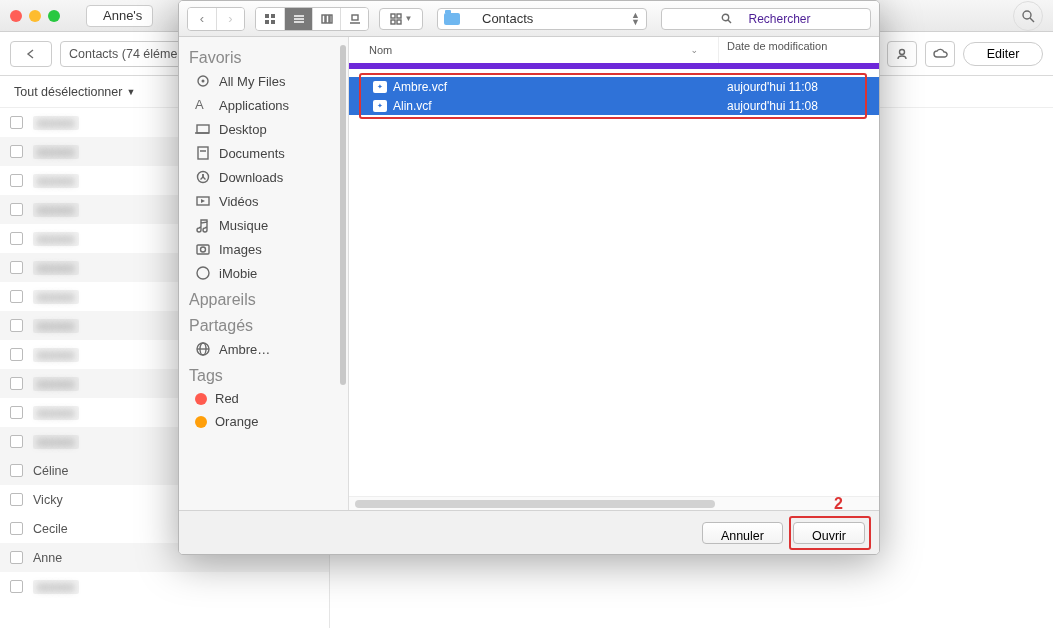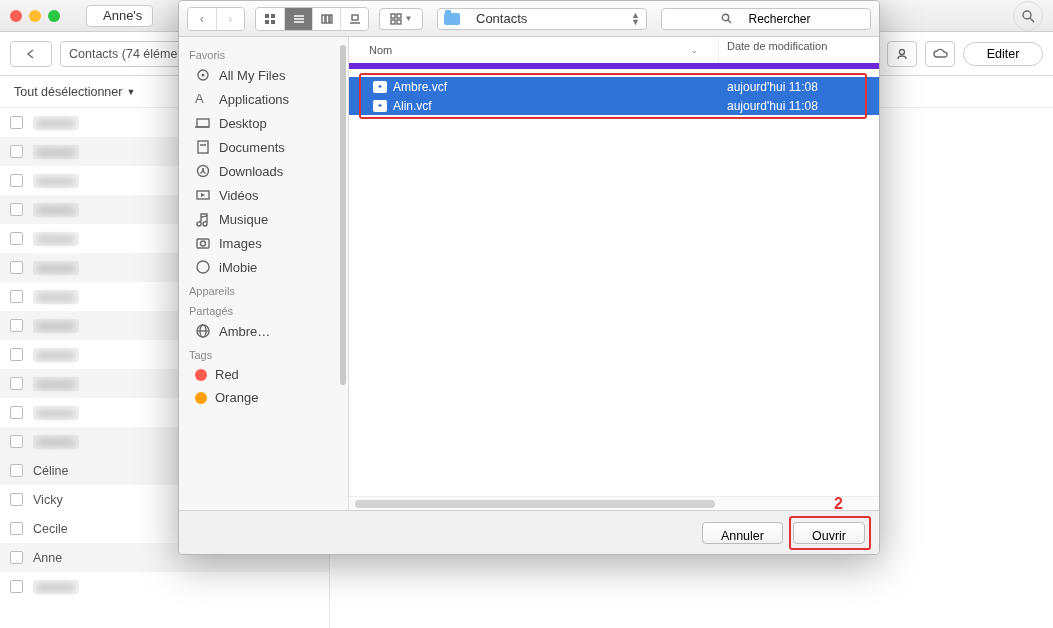--- a/index.html
+++ b/index.html
@@ -34,31 +34,31 @@
 .dlg { position:absolute; top:0; left:178px; width:702px; height:555px; background:#f4f4f4; border:1px solid #b7b7b7; border-radius:5px; box-shadow:0 8px 40px rgba(0,0,0,0.35); display:flex; flex-direction:column; overflow:hidden; }
 .dlg-toolbar { height:36px; background:linear-gradient(#fdfdfd,#ececec); border-bottom:1px solid #cfcfcf; display:flex; align-items:center; padding:0 8px; gap:6px; }
 .nav-group { display:flex; border:1px solid #c6c6c6; border-radius:4px; overflow:hidden; }
 .nav-group button { width:28px; height:22px; border:none; background:#fff; color:#888; font-size:13px; }
 .nav-group button + button { border-left:1px solid #ddd; }
 .view-group { display:flex; border:1px solid #c6c6c6; border-radius:4px; overflow:hidden; margin-left:4px; }
 .view-group button { width:28px; height:22px; border:none; background:#fff; display:flex; align-items:center; justify-content:center; }
 .view-group button.active { background:#7a7a7a; }
 .view-group button + button { border-left:1px solid #ddd; }
 .arrange-btn { width:44px; height:22px; border:1px solid #c6c6c6; border-radius:4px; background:#fff; display:flex; align-items:center; justify-content:center; gap:3px; margin-left:4px; }
-.loc-select { flex:0 0 210px; height:22px; border:1px solid #c6c6c6; border-radius:4px; background:#fff; display:flex; align-items:center; padding:0 6px; margin-left:8px; gap:16px; }
+.loc-select { flex:0 0 210px; height:22px; border:1px solid #c6c6c6; border-radius:4px; background:#fff; display:flex; align-items:center; padding:0 6px; margin-left:8px; gap:22px; }
 .loc-select .folder-ico { width:16px; height:12px; background:#6fb7f0; border-radius:2px; position:relative; }
 .loc-select .folder-ico:before { content:""; position:absolute; top:-3px; left:1px; width:6px; height:3px; background:#6fb7f0; border-radius:1px 1px 0 0; }
 .loc-select .updown { margin-left:auto; font-size:9px; color:#777; line-height:7px; }
-.search-field { flex:1; height:22px; border:1px solid #c6c6c6; border-radius:4px; background:#fff; display:flex; align-items:center; justify-content:center; color:#000000; gap:16px; margin-left:8px; font-size:12px; }
+.search-field { flex:1; height:22px; border:1px solid #c6c6c6; border-radius:4px; background:#fff; display:flex; align-items:center; justify-content:center; color:#4c1d95; gap:16px; margin-left:8px; font-size:12px; }
 
 .dlg-body { flex:1; display:flex; min-height:0; }
 .dlg-sidebar { width:170px; background:#f7f7f7; border-right:1px solid #ddd; overflow-y:auto; padding:6px 0 10px; font-size:13px; position:relative; }
 .sb-scroll-track { position:absolute; right:2px; top:8px; width:6px; height:380px; }
 .sb-scroll-thumb { width:6px; height:340px; background:#c8c8c8; border-radius:3px; }
-.sb-section { color:#8a8a8a; font-size:11px; padding:6px 10px 2px; }
+.sb-section { color:#8a8a8a; font-size:16px; padding:6px 10px 2px; }
 .sb-item { display:flex; align-items:center; gap:8px; padding:4px 10px 4px 16px; color:#444; cursor:default; }
 .sb-item svg, .sb-item .ico { width:16px; height:16px; flex:0 0 16px; }
 .tag-dot { width:12px; height:12px; border-radius:50%; }
 
 .file-area { flex:1; display:flex; flex-direction:column; background:#fff; min-width:0; }
 .col-header { height:32px; border-bottom:6px solid #6d28d9; display:flex; font-size:11px; color:#555; }
 .col-header .col-name { flex:1; padding:3px 20px; border-right:1px solid #eee; display:flex; align-items:center; justify-content:space-between; }
 .col-header .col-date { flex:0 0 160px; padding:3px 8px; }
 .file-list { flex:1; position:relative; overflow:hidden; }
 .red-callout { position:absolute; top:4px; left:10px; right:12px; height:46px; border:2px solid #d33; border-radius:3px; pointer-events:none; }

